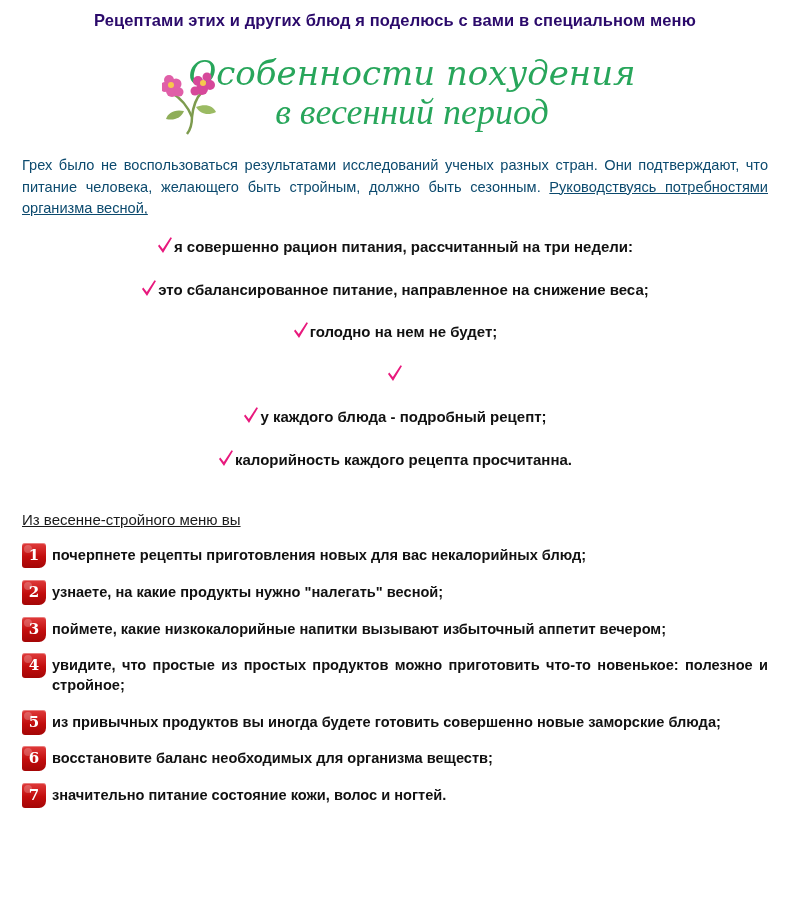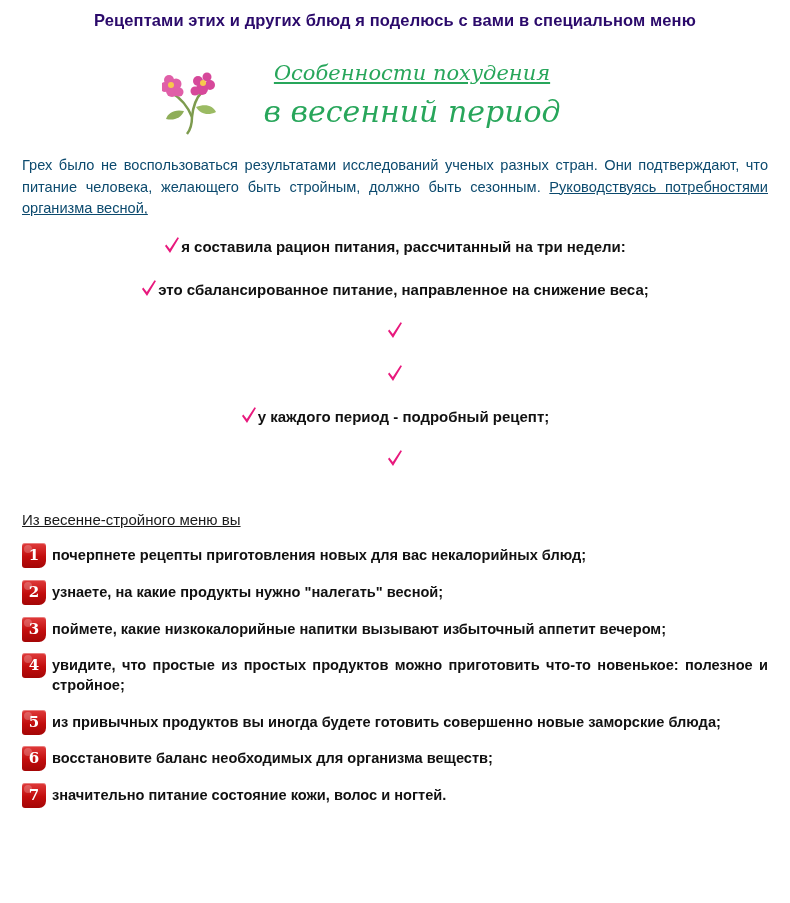--- a/index.html
+++ b/index.html
@@ -52,27 +52,27 @@
     text-align: center;
   }
   .title-line1, .title-line2 {
     font-family: "DejaVu Serif", serif;
     font-style: italic;
     color: #28a65b;
     font-weight: normal;
     white-space: nowrap;
   }
   .title-line1 {
-    font-size: 21px;
+    font-size: 34px;
     line-height: 40px;
-    text-decoration: underline;
   }
   .title-line2 {
-    font-size: 30px;
+    font-size: 36px;
     line-height: 38px;
+    font-family: Liberation Serif, serif;
   }
 
   
   .intro {
     margin: 14px 22px 0 22px;
     font-size: 14.6px;
     line-height: 1.5;
     text-align: justify;
     color: #0c4a6e;
   }
@@ -198,36 +198,36 @@
       <div class="title-line1">Особенности похудения</div>
       <div class="title-line2">в весенний период</div>
     </span>
   </div>
 
   <p class="intro"><span>Грех было не воспользоваться результатами исследований ученых разных стран. Они подтверждают, что питание человека, желающего быть стройным, должно быть сезонным. </span><span class="u">Руководствуясь потребностями организма весной,</span></p>
 
   <ul class="check-list">
     <li><span class="tick"><svg width="16" height="18" viewBox="0 0 16 18">
             <path d="M1 9 L6 16 L15 1 L13.5 0.3 L5.8 12 L2.3 7.6 Z" fill="#e8197d"></path>
-          </svg></span><span>я составила рацион питания, рассчитанный на три недели:</span></li>
+          </svg></span><span>я совершенно рацион питания, рассчитанный на три недели:</span></li>
     <li><span class="tick"><svg width="16" height="18" viewBox="0 0 16 18">
             <path d="M1 9 L6 16 L15 1 L13.5 0.3 L5.8 12 L2.3 7.6 Z" fill="#e8197d"></path>
           </svg></span><span>это сбалансированное питание, направленное на снижение веса;</span></li>
     <li><span class="tick"><svg width="16" height="18" viewBox="0 0 16 18">
             <path d="M1 9 L6 16 L15 1 L13.5 0.3 L5.8 12 L2.3 7.6 Z" fill="#e8197d"></path>
+          </svg></span><span>голодно на нем не будет;</span></li>
+    <li><span class="tick"><svg width="16" height="18" viewBox="0 0 16 18">
+            <path d="M1 9 L6 16 L15 1 L13.5 0.3 L5.8 12 L2.3 7.6 Z" fill="#e8197d"></path>
           </svg></span></li>
     <li><span class="tick"><svg width="16" height="18" viewBox="0 0 16 18">
             <path d="M1 9 L6 16 L15 1 L13.5 0.3 L5.8 12 L2.3 7.6 Z" fill="#e8197d"></path>
-          </svg></span></li>
-    <li><span class="tick"><svg width="16" height="18" viewBox="0 0 16 18">
-            <path d="M1 9 L6 16 L15 1 L13.5 0.3 L5.8 12 L2.3 7.6 Z" fill="#e8197d"></path>
-          </svg></span><span>у каждого период - подробный рецепт;</span></li>
-    <li><span class="tick"><svg width="16" height="18" viewBox="0 0 16 18">
-            <path d="M1 9 L6 16 L15 1 L13.5 0.3 L5.8 12 L2.3 7.6 Z" fill="#e8197d"></path>
-          </svg></span></li>
+          </svg></span><span>у каждого блюда - подробный рецепт;</span></li>
+    <li><span class="tick"><svg width="16" height="18" viewBox="0 0 16 18">
+            <path d="M1 9 L6 16 L15 1 L13.5 0.3 L5.8 12 L2.3 7.6 Z" fill="#e8197d"></path>
+          </svg></span><span>калорийность каждого рецепта просчитанна.</span></li>
   </ul>
 
   <div class="section-heading">Из весенне-стройного меню вы</div>
 
   <ol class="num-list">
     <li><span class="num-badge">1</span><span>почерпнете рецепты приготовления новых для вас некалорийных блюд;</span></li>
     <li><span class="num-badge">2</span><span>узнаете, на какие продукты нужно "налегать" весной;</span></li>
     <li><span class="num-badge">3</span><span>поймете, какие низкокалорийные напитки вызывают избыточный аппетит вечером;</span></li>
     <li><span class="num-badge">4</span><span>увидите, что простые из простых продуктов можно приготовить что-то новенькое: полезное и стройное;</span></li>
     <li><span class="num-badge">5</span><span>из привычных продуктов вы иногда будете готовить совершенно новые заморские блюда;</span></li>

